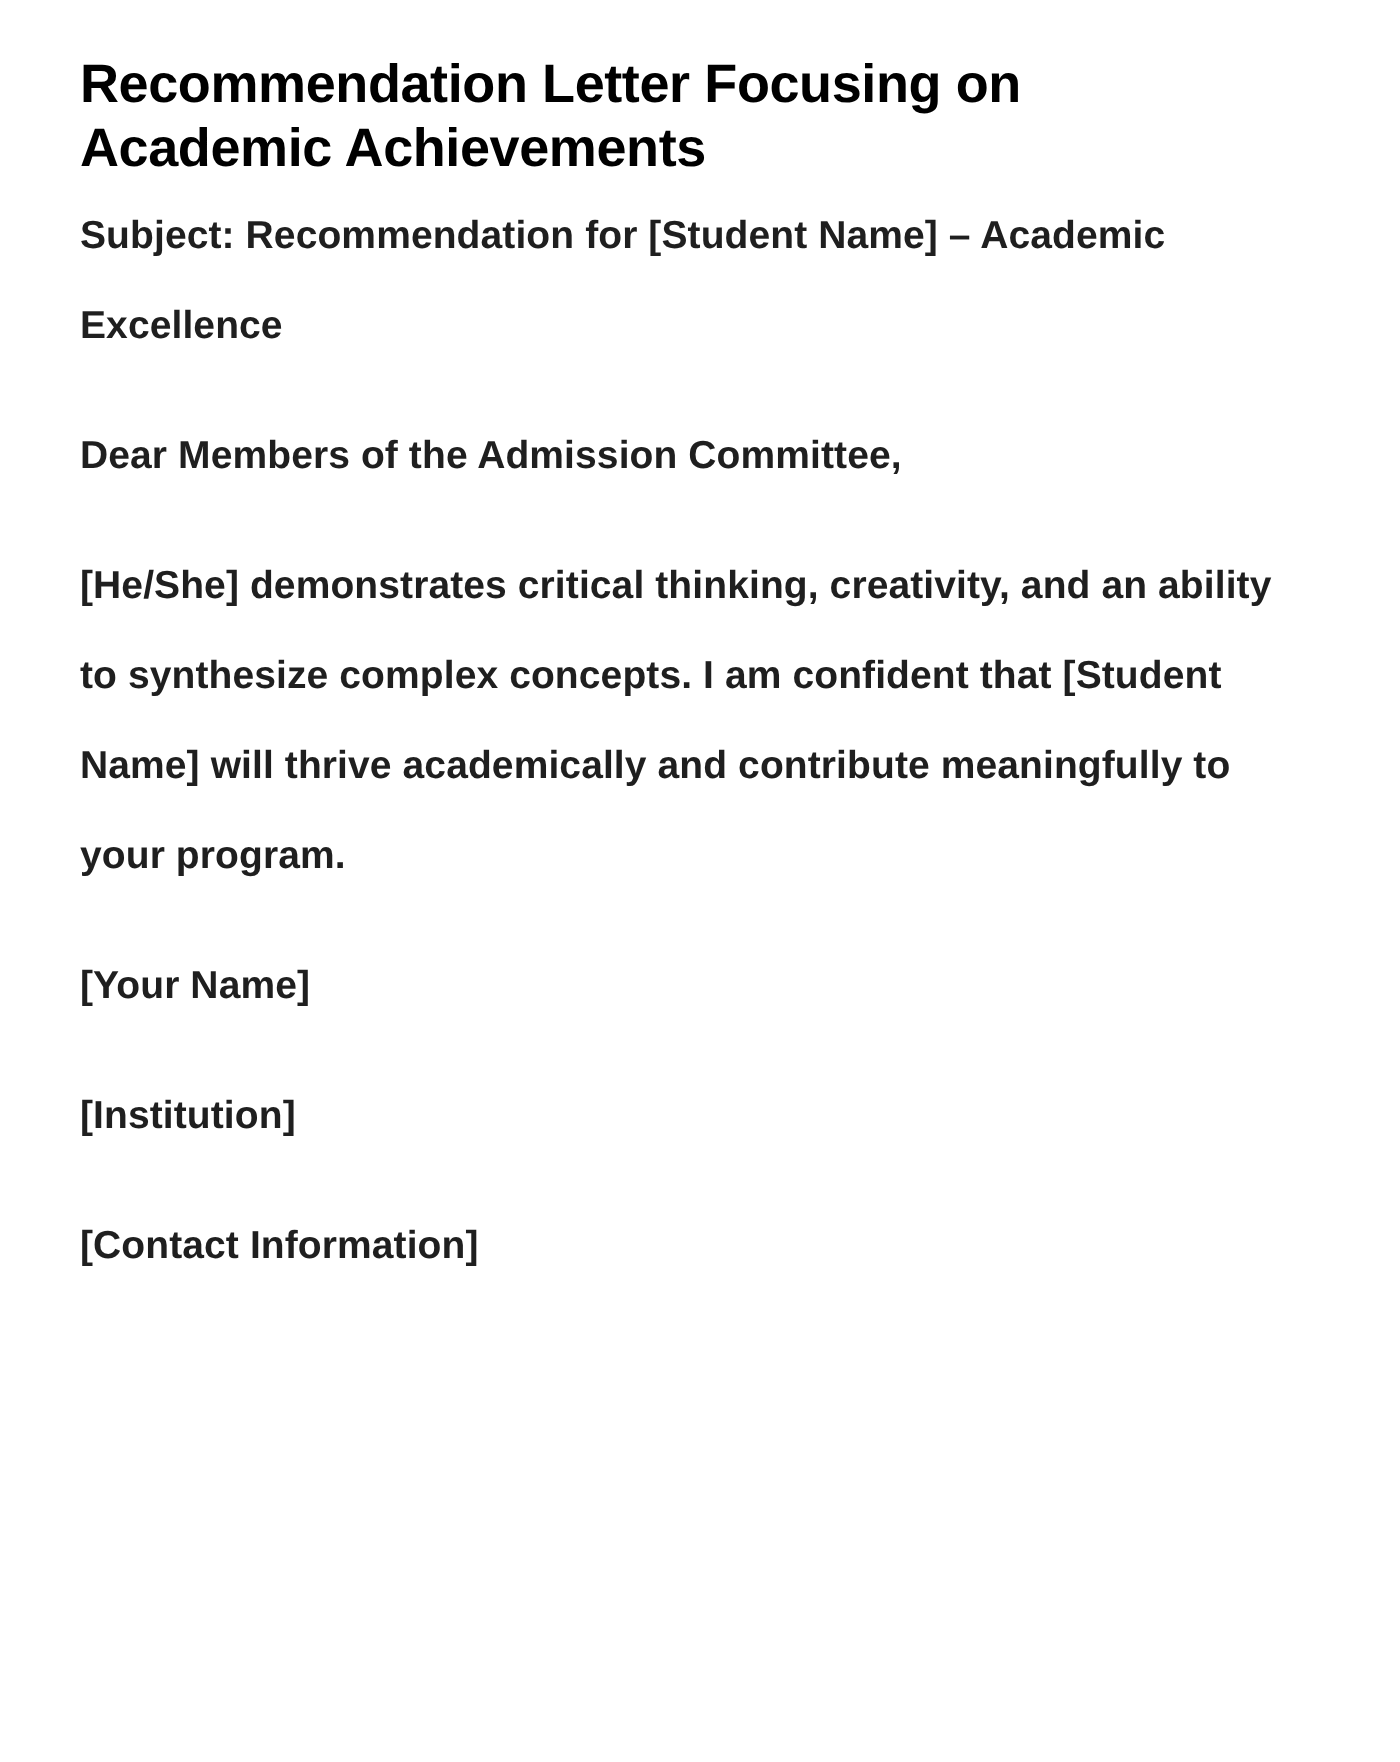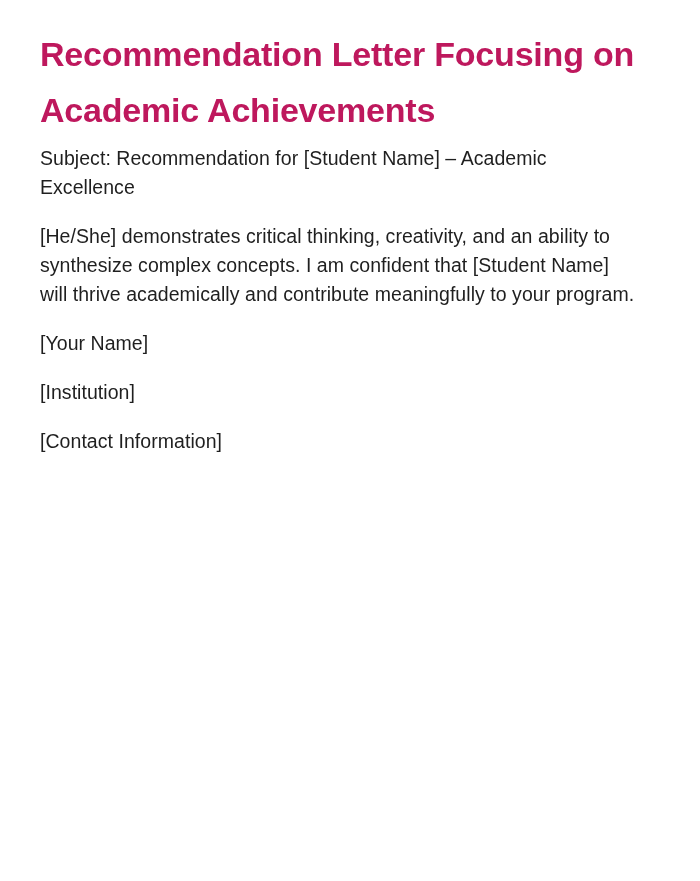--- a/index.html
+++ b/index.html
@@ -16,35 +16,35 @@
   }
   .page {
     box-sizing: border-box;
     width: 700px;
     min-height: 881px;
     padding: 26px 40px 40px 40px;
     background: #ffffff;
   }
   .article-title {
     font-family: "Liberation Sans Narrow", "Liberation Sans", "DejaVu Sans Condensed", sans-serif;
-    font-size: 34px;
-    line-height: 56px;
+    font-size: 27px;
+    line-height: 32px;
     font-weight: 700;
     letter-spacing: -0.2px;
-    color: #be185d;
+    color: #000000;
     margin: 0 0 6px 0;
     max-width: 600px;
   }
   .body-copy {
     max-width: 600px;
   }
   .paragraph {
     font-size: 19.5px;
-    line-height: 29px;
-    font-weight: 400;
+    line-height: 45px;
+    font-weight: 700;
     color: #1f1f1f;
     margin: 0 0 20px 0;
     letter-spacing: 0.05px;
   }
   .paragraph.signature-line {
     margin-bottom: 20px;
   }
   .paragraph:last-child {
     margin-bottom: 16px;
   }
@@ -53,20 +53,21 @@
 <body>
 
 <div class="page">
 
   <h1 class="article-title">Recommendation Letter Focusing on Academic Achievements</h1>
 
   <div class="body-copy">
 
     <p class="paragraph">Subject: Recommendation for [Student Name] – Academic Excellence</p>
 
+    <p class="paragraph">Dear Members of the Admission Committee,</p>
 
 
     <p class="paragraph">[He/She] demonstrates critical thinking, creativity, and an ability to synthesize complex concepts. I am confident that [Student Name] will thrive academically and contribute meaningfully to your program.</p>
 
 
     <p class="paragraph signature-line">[Your Name]</p>
 
 
     <p class="paragraph signature-line">[Institution]</p>
 

